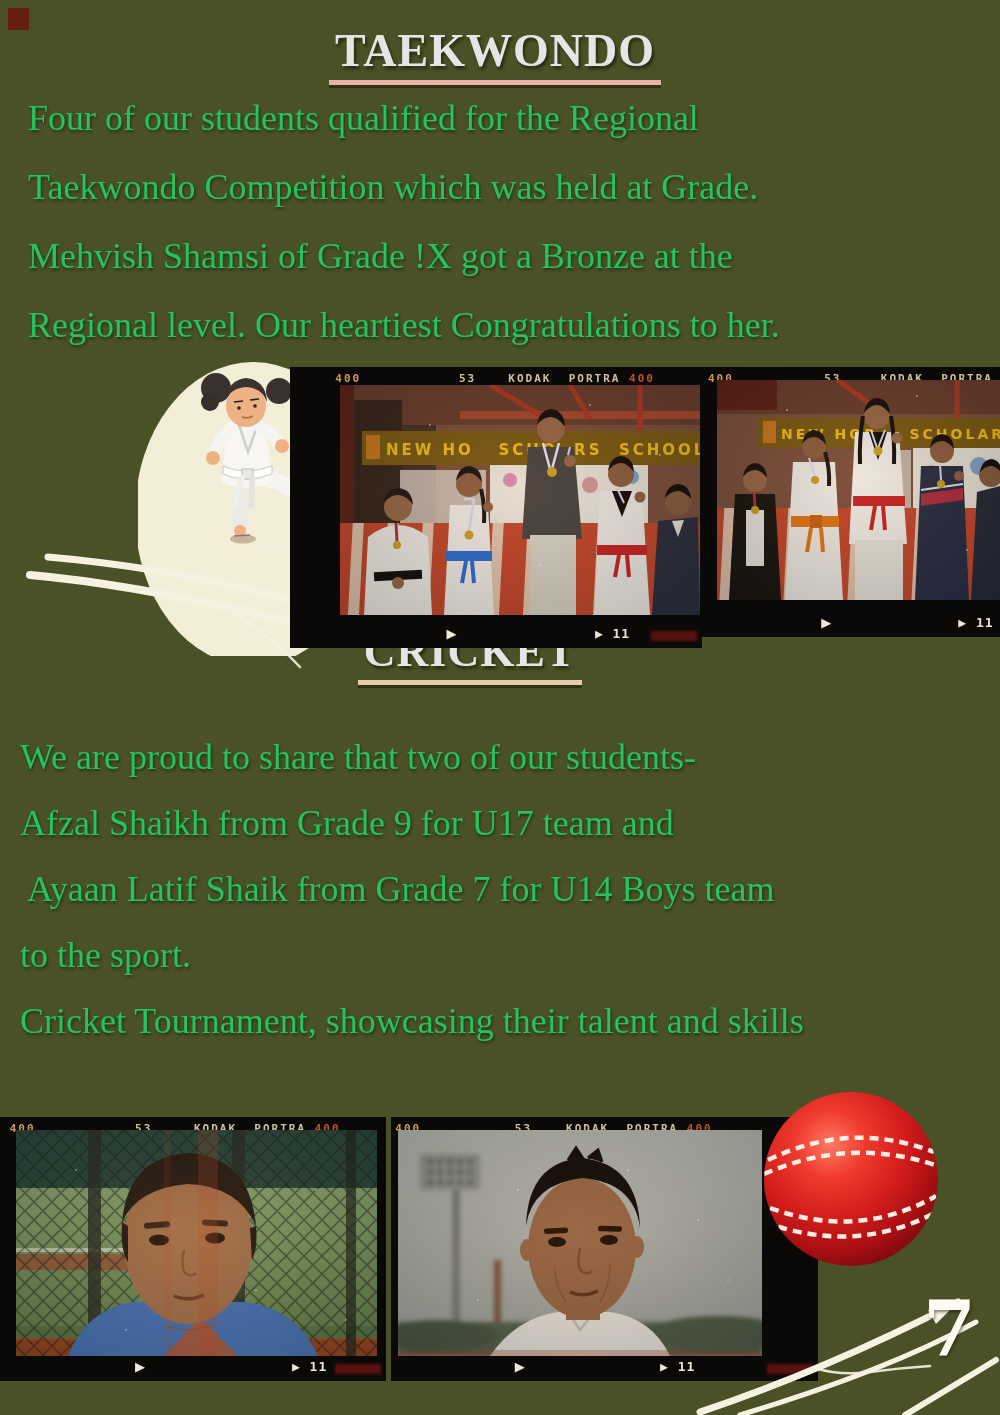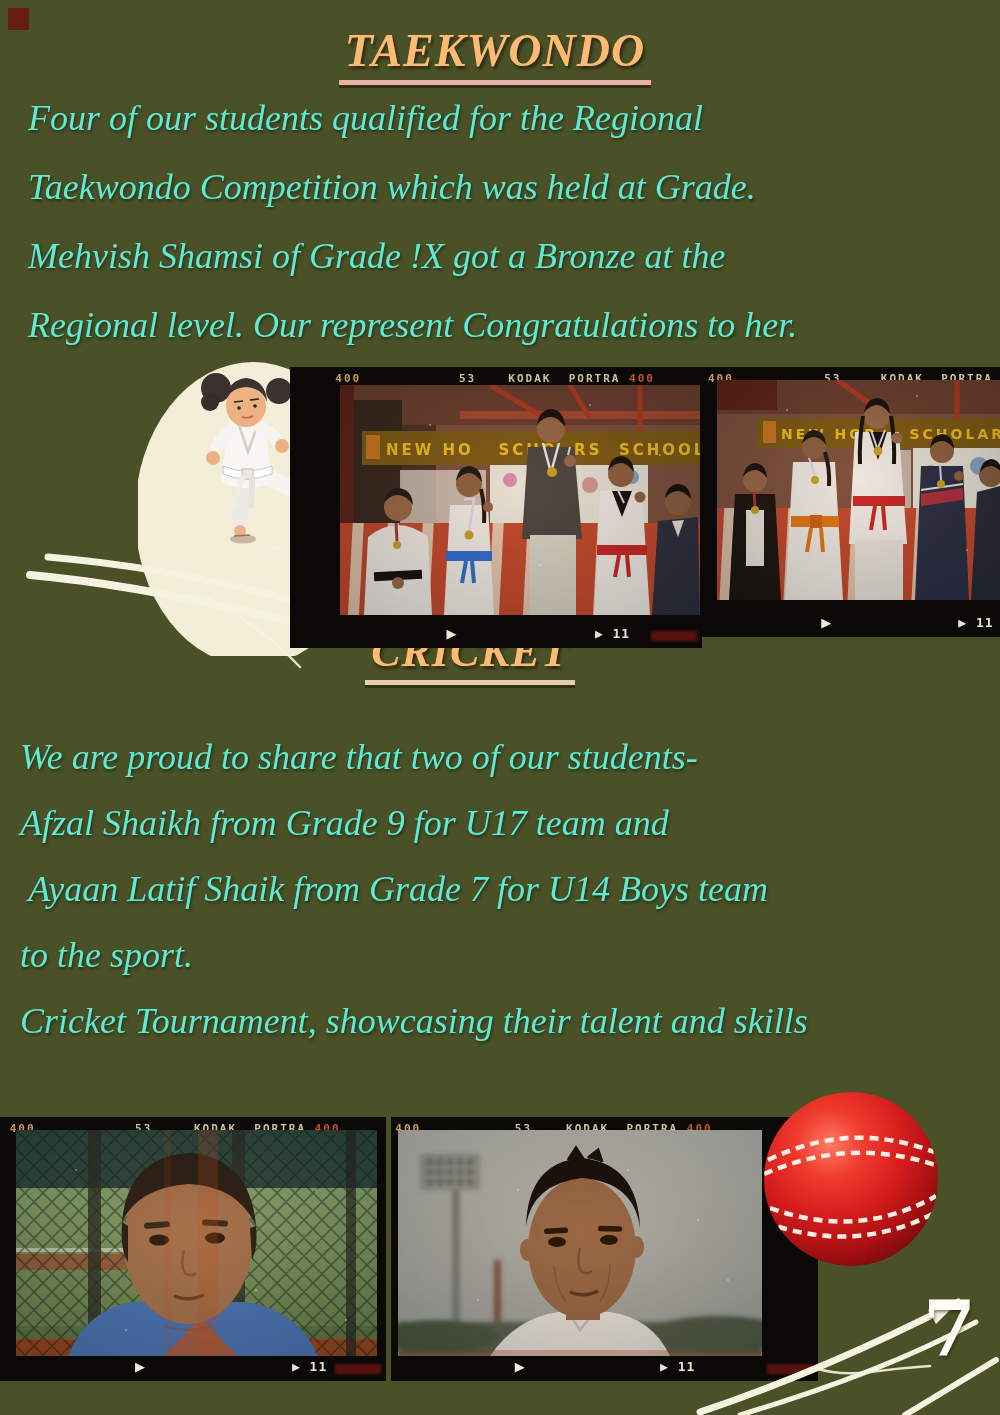--- a/index.html
+++ b/index.html
@@ -2,29 +2,29 @@
 <html><head>
 <meta charset="utf-8">
 <style>
   html,body{margin:0;padding:0;background:#333;}
   .page{
     position:relative;width:1000px;height:1415px;overflow:hidden;
     background:#4a5126;
     font-family:"Liberation Serif",serif;
   }
   
-  .heading{position:absolute;text-align:center;font-weight:bold;color:#fdba74;
-           text-shadow:2px 3px 3px rgba(25,22,5,.65);letter-spacing:1px;font-style:italic;}
+  .heading{position:absolute;text-align:center;font-weight:bold;color:#e5e5e5;
+           text-shadow:2px 3px 3px rgba(25,22,5,.65);letter-spacing:1px;}
   .heading .u{display:inline-block;padding:0 6px 3px;border-bottom:5px solid #e7b2a4;
               box-shadow:0 3px 0 rgba(35,28,8,.6);}
   #h-tkd{left:0;width:990px;top:24px;font-size:46px;}
   #h-crk{left:0;width:940px;top:626px;font-size:44px;}
   #h-crk .u{border-bottom-color:#e3cfae;}
   
-  .para{position:absolute;color:#5eead4;text-shadow:1px 2px 3px rgba(15,15,5,.55);font-style:italic;}
+  .para{position:absolute;color:#22c55e;text-shadow:1px 2px 3px rgba(15,15,5,.55);}
   .para .line{white-space:pre;}
   #p-tkd{left:28px;top:84px;font-size:36px;line-height:69px;}
   #p-crk{left:20px;top:724px;font-size:36px;line-height:66px;}
   
   .film{position:absolute;background:#0b0907;z-index:4;}
   .film .fs{position:absolute;font-family:"DejaVu Sans Mono",monospace;font-weight:bold;
             font-size:11px;letter-spacing:2px;color:#cfc09a;top:5px;white-space:pre;}
   .film .fs.num{color:#cf9a55;}
   .film .fs .b400{color:#c25329;}
   .film .photo{position:absolute;overflow:hidden;background:#1a1512;}
@@ -56,21 +56,21 @@
   <div class="dec" id="corner-blot"></div>
 
   <div class="heading" id="h-tkd">
     <span class="u">TAEKWONDO</span>
   </div>
 
   <div class="para" id="p-tkd">
     <div class="line">Four of our students qualified for the Regional</div>
     <div class="line">Taekwondo Competition which was held at Grade.</div>
     <div class="line">Mehvish Shamsi of Grade !X got a Bronze at the</div>
-    <div class="line">Regional level. Our represent Congratulations to her.</div>
+    <div class="line">Regional level. Our heartiest Congratulations to her.</div>
   </div>
 
   <div class="dec" id="karate">
     <svg viewBox="0 0 245 300" preserveAspectRatio="none">
       <ellipse cx="115" cy="158" rx="118" ry="152" fill="#f2eed8"></ellipse>
 
       <path d="M 124 120 Q 148 128 164 138" stroke="#f5f4f0" stroke-width="17" stroke-linecap="round" fill="none"></path>
       <ellipse cx="172" cy="143" rx="9" ry="6" fill="#edb184" transform="rotate(28 172 143)"></ellipse>
 
       <path d="M 104 128 Q 102 152 102 170" stroke="#eceae4" stroke-width="15" stroke-linecap="round" fill="none"></path>

